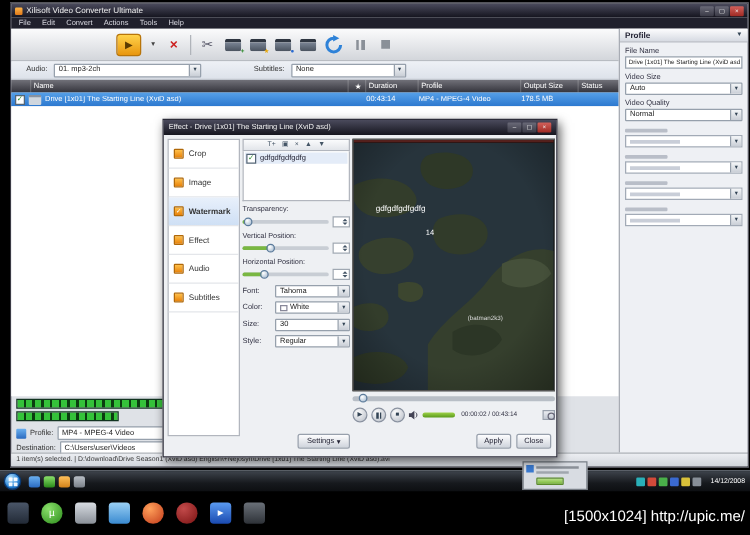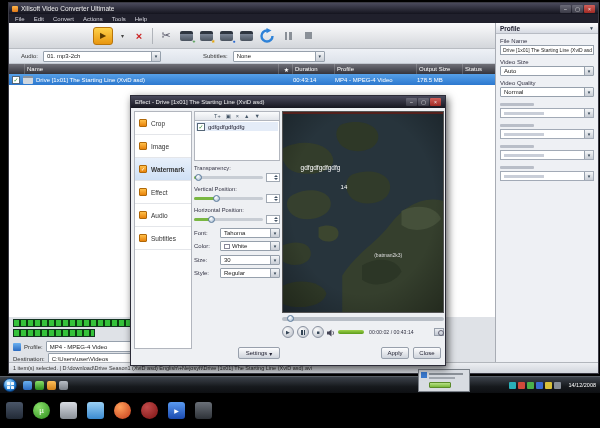--- a/index.html
+++ b/index.html
@@ -517,13 +517,14 @@
     <span class="dicon d1"></span>
     <span class="dicon d2">µ</span>
     <span class="dicon d3"></span>
     <span class="dicon d4"></span>
     <span class="dicon d5"></span>
     <span class="dicon d6"></span>
     <span class="dicon d7">▶</span>
     <span class="dicon d8"></span>
   </div>
 
+  <div class="upic">[1500x1024] http://upic.me/</div>
 </div>
 
 </body></html>

